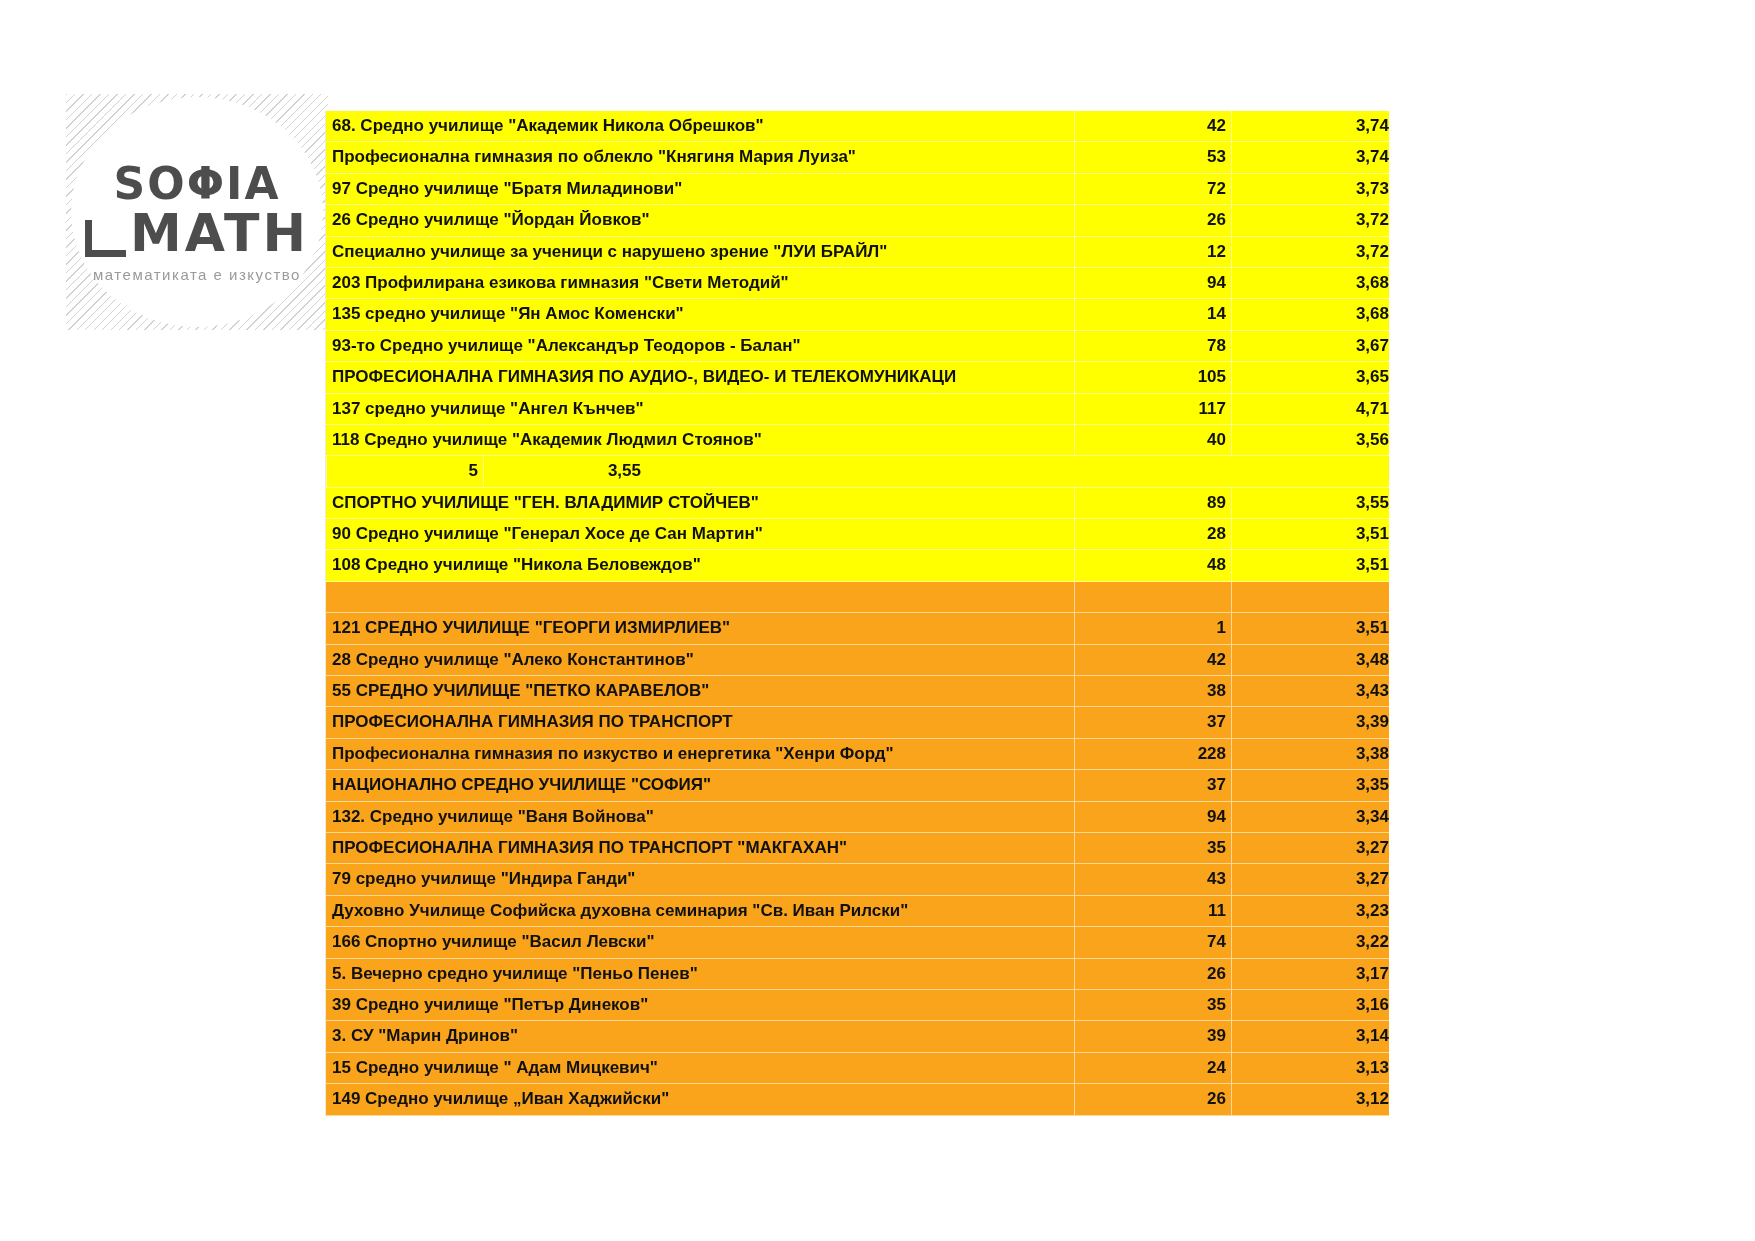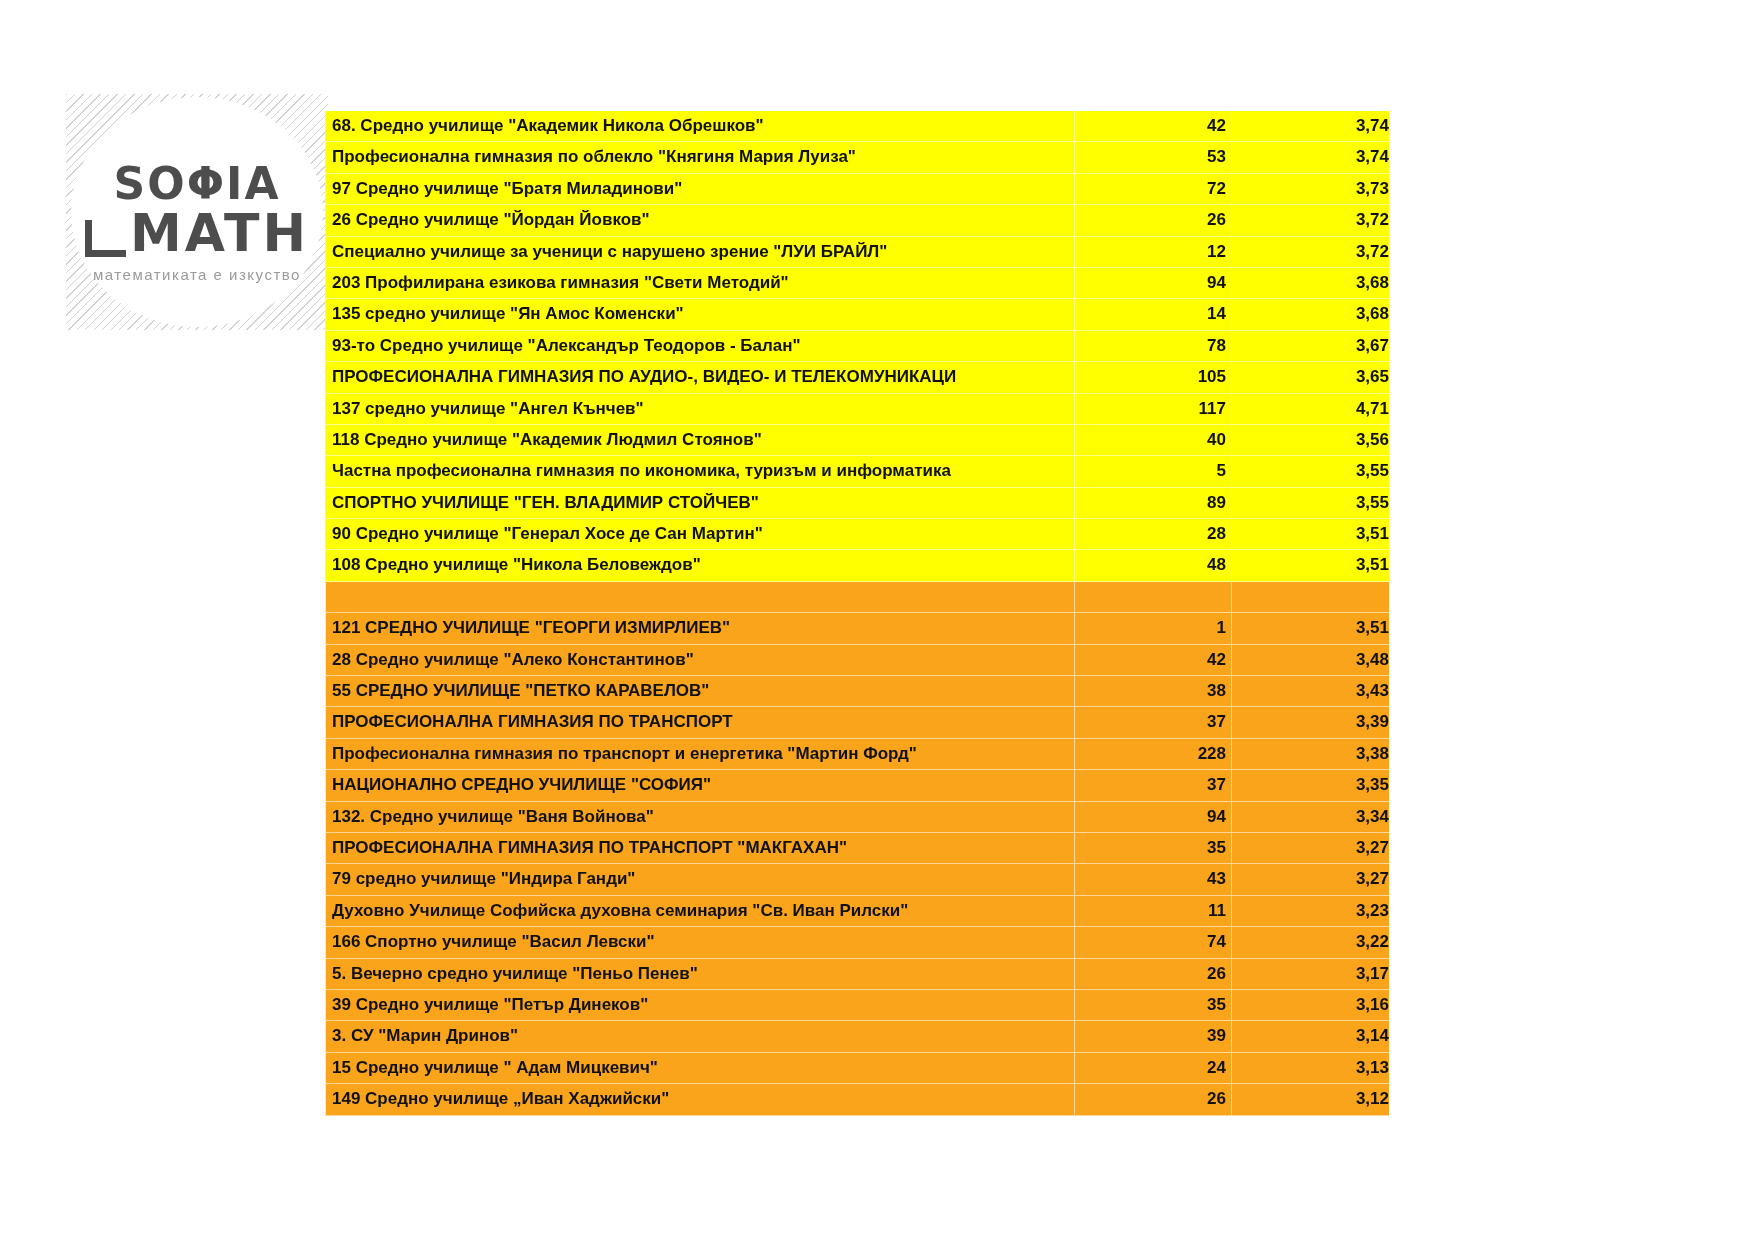--- a/index.html
+++ b/index.html
@@ -106,21 +106,20 @@
         <div class="cell name">137 средно училище "Ангел Кънчев"</div>
         <div class="cell count">117</div>
         <div class="cell score">4,71</div>
       </div>
       <div class="row yellow">
         <div class="cell name">118 Средно училище "Академик Людмил Стоянов"</div>
         <div class="cell count">40</div>
         <div class="cell score">3,56</div>
       </div>
       <div class="row yellow">
-        <div class="cell name">Частна професионална гимназия по икономика, туризъм и информатика</div>
         <div class="cell count">5</div>
         <div class="cell score">3,55</div>
       </div>
       <div class="row yellow">
         <div class="cell name">СПОРТНО УЧИЛИЩЕ "ГЕН. ВЛАДИМИР СТОЙЧЕВ"</div>
         <div class="cell count">89</div>
         <div class="cell score">3,55</div>
       </div>
       <div class="row yellow">
         <div class="cell name">90 Средно училище "Генерал Хосе де Сан Мартин"</div>
@@ -151,21 +150,21 @@
         <div class="cell name">55 СРЕДНО УЧИЛИЩЕ "ПЕТКО КАРАВЕЛОВ"</div>
         <div class="cell count">38</div>
         <div class="cell score">3,43</div>
       </div>
       <div class="row orange">
         <div class="cell name">ПРОФЕСИОНАЛНА ГИМНАЗИЯ ПО ТРАНСПОРТ</div>
         <div class="cell count">37</div>
         <div class="cell score">3,39</div>
       </div>
       <div class="row orange">
-        <div class="cell name">Професионална гимназия по транспорт и енергетика "Мартин Форд"</div>
+        <div class="cell name">Професионална гимназия по изкуство и енергетика "Хенри Форд"</div>
         <div class="cell count">228</div>
         <div class="cell score">3,38</div>
       </div>
       <div class="row orange">
         <div class="cell name">НАЦИОНАЛНО СРЕДНО УЧИЛИЩЕ "СОФИЯ"</div>
         <div class="cell count">37</div>
         <div class="cell score">3,35</div>
       </div>
       <div class="row orange">
         <div class="cell name">132. Средно училище "Ваня Войнова"</div>

